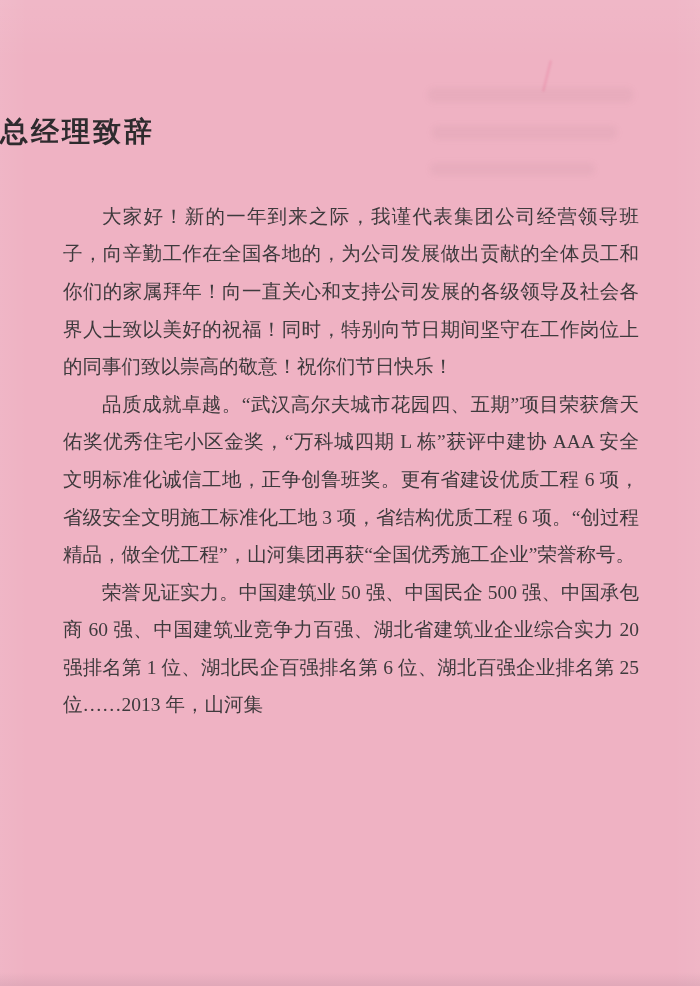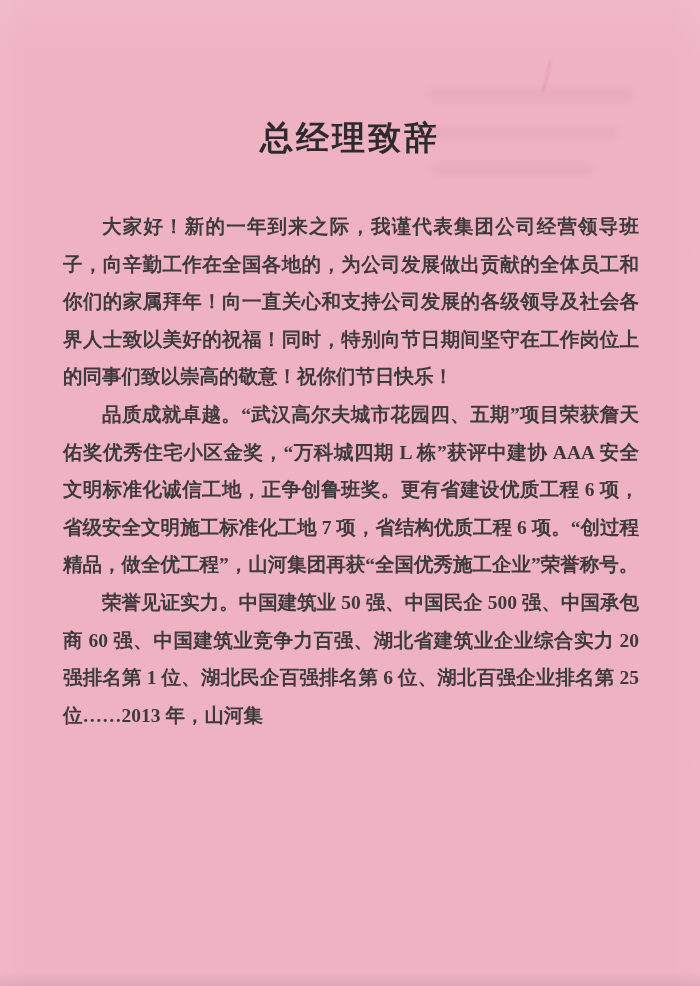--- a/index.html
+++ b/index.html
@@ -14,38 +14,37 @@
     overflow: hidden;
     background:
       linear-gradient(180deg, rgba(255,255,255,0.07) 0%, rgba(255,255,255,0) 6%),
       linear-gradient(0deg, rgba(120,95,110,0.12) 0%, rgba(120,95,110,0) 1.4%),
       linear-gradient(90deg, rgba(255,255,255,0.05) 0%, rgba(255,255,255,0) 4%, rgba(255,255,255,0) 96%, rgba(255,255,255,0.04) 100%),
       #efb2c3;
     font-family: "Liberation Serif", "DejaVu Serif", serif;
   }
   .doc-title {
     padding-top: 94px;
-    text-align: center;
+    text-align: left;
     font-family: "Liberation Sans", "DejaVu Sans", sans-serif;
-    font-size: 33px;
+    font-size: 28px;
     font-weight: 700;
     letter-spacing: 3px;
     color: #2e2b2e;
   }
   .content {
     margin: 47px 61px 0 63px;
     font-size: 19.5px;
     line-height: 37.6px;
     text-align: justify;
     color: #3e3a3d;
   }
   .content p {
     margin: 0;
     text-indent: 2em;
-    font-weight: bold;
   }
   
   .smudge {
     position: absolute;
     background: rgba(140,105,120,0.07);
     border-radius: 6px;
     filter: blur(3px);
     pointer-events: none;
   }
   .smudge.s1 { left: 428px; top: 88px;  width: 205px; height: 14px; }
@@ -68,17 +67,17 @@
 
   <div class="smudge s1"></div>
   <div class="smudge s2"></div>
   <div class="smudge s3"></div>
   <div class="scratch"></div>
 
   <h1 class="doc-title">总经理致辞</h1>
 
   <div class="content">
     <p>大家好！新的一年到来之际，我谨代表集团公司经营领导班子，向辛勤工作在全国各地的，为公司发展做出贡献的全体员工和你们的家属拜年！向一直关心和支持公司发展的各级领导及社会各界人士致以美好的祝福！同时，特别向节日期间坚守在工作岗位上的同事们致以崇高的敬意！祝你们节日快乐！</p>
-    <p>品质成就卓越。“武汉高尔夫城市花园四、五期”项目荣获詹天佑奖优秀住宅小区金奖，“万科城四期 L 栋”获评中建协 AAA 安全文明标准化诚信工地，正争创鲁班奖。更有省建设优质工程 6 项，省级安全文明施工标准化工地 7 项，省结构优质工程 6 项。“创过程精品，做全优工程”，山河集团再获“全国优秀施工企业”荣誉称号。</p>
+    <p>品质成就卓越。“武汉高尔夫城市花园四、五期”项目荣获詹天佑奖优秀住宅小区金奖，“万科城四期 L 栋”获评中建协 AAA 安全文明标准化诚信工地，正争创鲁班奖。更有省建设优质工程 6 项，省级安全文明施工标准化工地 3 项，省结构优质工程 6 项。“创过程精品，做全优工程”，山河集团再获“全国优秀施工企业”荣誉称号。</p>
     <p>荣誉见证实力。中国建筑业 50 强、中国民企 500 强、中国承包商 60 强、中国建筑业竞争力百强、湖北省建筑业企业综合实力 20 强排名第 1 位、湖北民企百强排名第 6 位、湖北百强企业排名第 25 位……2013 年，山河集</p>
   </div>
 
 </div>
 
 </body></html>

